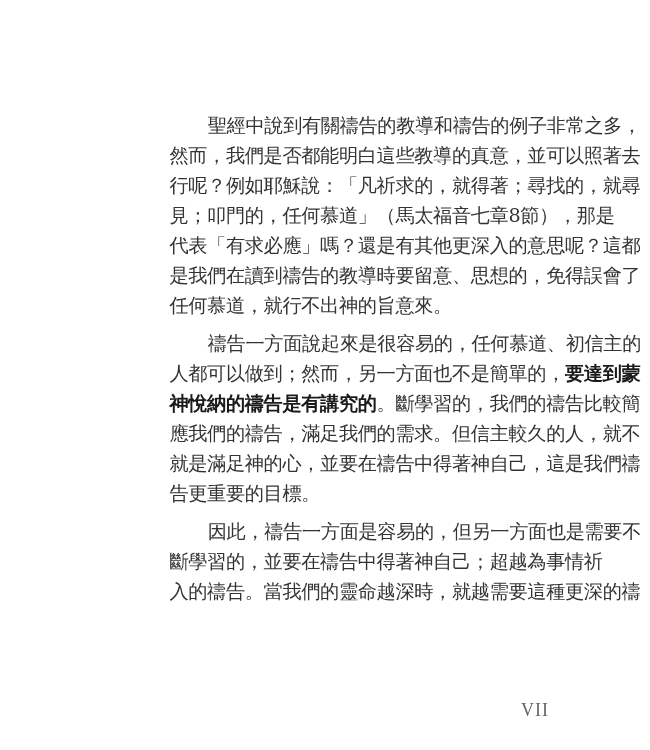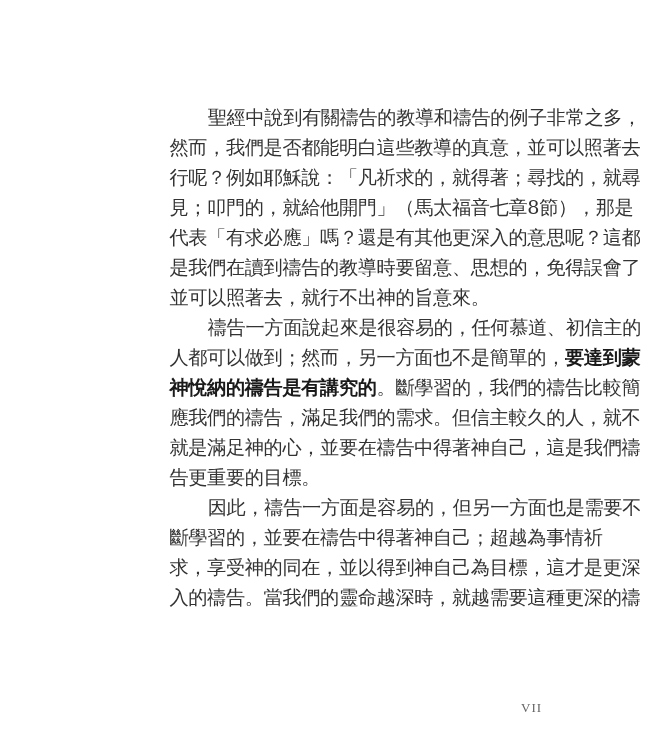--- a/index.html
+++ b/index.html
@@ -5,55 +5,54 @@
   html, body { margin: 0; padding: 0; background: #ffffff; }
   body { width: 650px; height: 750px; position: relative; overflow: hidden; }
   .page { position: absolute; left: 0; top: 0; width: 650px; height: 750px; background: #ffffff; }
   .text-block {
     position: absolute; left: 131px; top: 103px; width: 390px;
     font-family: "DejaVu Serif", "Liberation Serif", serif;
     font-size: 19.2px; line-height: 30px; color: #333333;
   }
   .para { margin: 0; text-indent: 38.4px; text-align: justify; }
   .line { display: block; white-space: nowrap; height: 30px; letter-spacing: -0.35px; }
-  .line.first { padding-left: 38.4px; }
+  .line.first { padding-left: 38.4px; margin-top: 8px; }
   .bold { font-weight: bold; color: #1a1a1a; }
   .page-number {
     position: absolute; left: 521px; top: 700px;
-    font-family: "Liberation Serif", serif; font-size: 13px; color: #666666; letter-spacing: 1px;
+    font-family: "Liberation Serif", serif; font-size: 18px; color: #666666; letter-spacing: 1px;
   }
 </style>
 </head>
 <body>
 
 <div class="page">
   <div class="text-block">
 
     <div class="para">
       <span class="line first">聖經中說到有關禱告的教導和禱告的例子非常之多，</span>
       <span class="line">然而，我們是否都能明白這些教導的真意，並可以照著去</span>
       <span class="line">行呢？例如耶穌說：「凡祈求的，就得著；尋找的，就尋</span>
-      <span class="line">見；叩門的，就給他開門」（馬太福音七章8節），那是</span>
+      <span class="line">見；叩門的，任何慕道」（馬太福音七章8節），那是</span>
       <span class="line">代表「有求必應」嗎？還是有其他更深入的意思呢？這都</span>
       <span class="line">是我們在讀到禱告的教導時要留意、思想的，免得誤會了</span>
-      <span class="line">並可以照著去，就行不出神的旨意來。</span>
+      <span class="line">任何慕道，就行不出神的旨意來。</span>
     </div>
 
     <div class="para">
       <span class="line first">禱告一方面說起來是很容易的，任何慕道、初信主的</span>
       <span class="line"><span>人都可以做到；然而，另一方面也不是簡單的，</span><span class="bold">要達到蒙</span></span>
       <span class="line"><span class="bold">神悅納的禱告是有講究的</span><span>。斷學習的，我們的禱告比較簡</span></span>
       <span class="line">應我們的禱告，滿足我們的需求。但信主較久的人，就不</span>
       <span class="line">就是滿足神的心，並要在禱告中得著神自己，這是我們禱</span>
       <span class="line">告更重要的目標。</span>
     </div>
 
     <div class="para">
       <span class="line first">因此，禱告一方面是容易的，但另一方面也是需要不</span>
       <span class="line">斷學習的，並要在禱告中得著神自己；超越為事情祈</span>
-      <span class="line">求，享受神的同在，並以得到神自己為目標，這才是更深</span>
       <span class="line">入的禱告。當我們的靈命越深時，就越需要這種更深的禱</span>
     </div>
 
   </div>
 
   <div class="page-number">VII</div>
 </div>
 
 </body></html>

